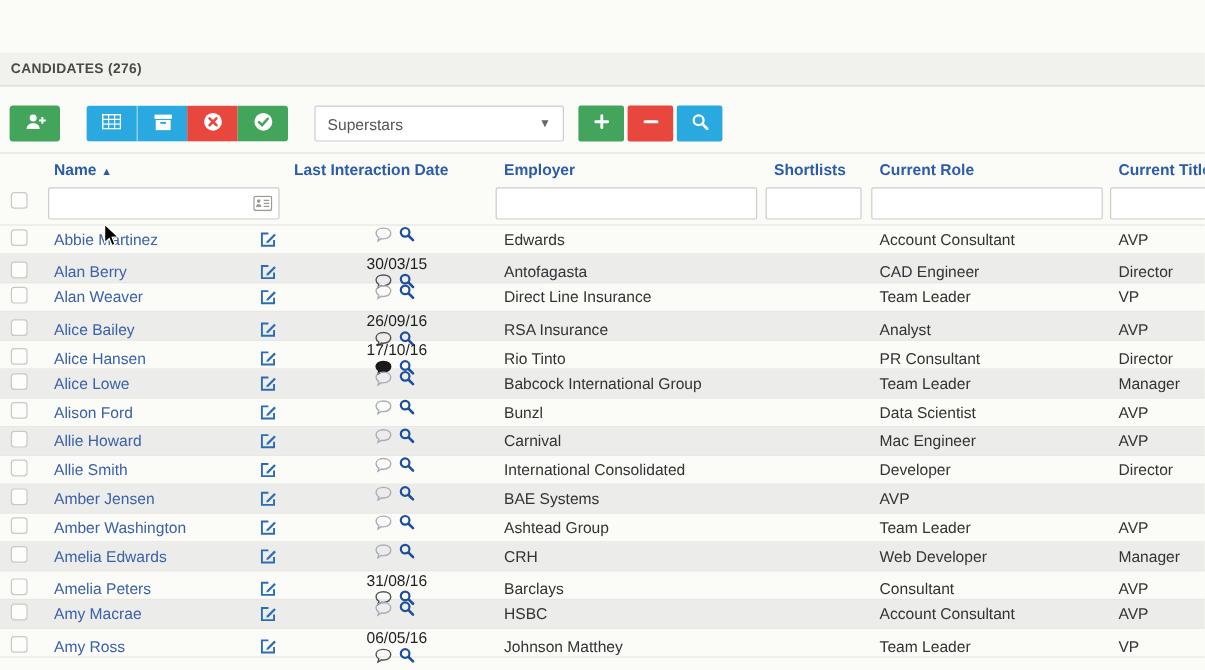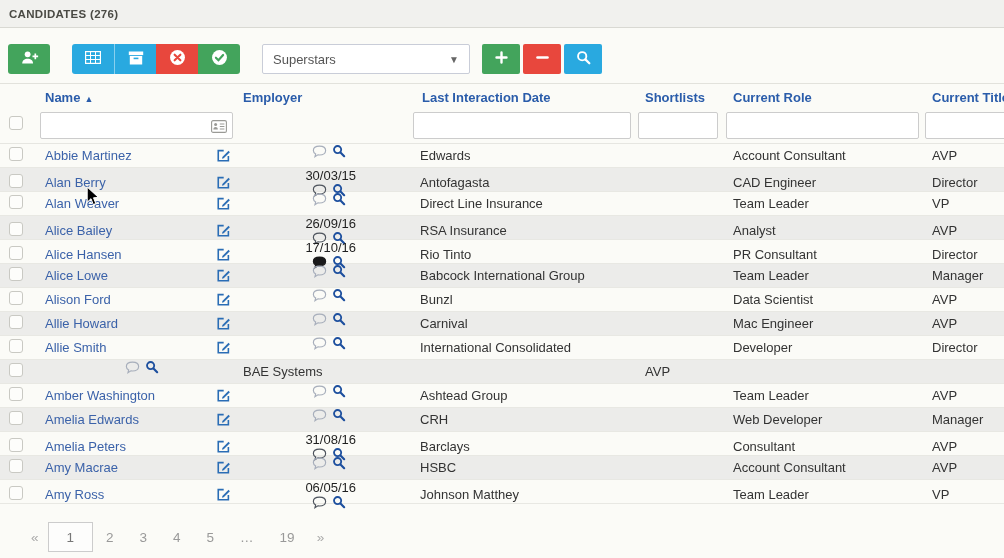--- a/index.html
+++ b/index.html
@@ -8,21 +8,21 @@
   }
   *{box-sizing:border-box;}
   html,body{margin:0;padding:0;}
   body{
     width:1004px;height:558px;overflow:hidden;position:relative;
     background:#fbfbf7;font-family:"Liberation Sans",sans-serif;
   }
   .topbar{
     height:28px;background:#f1f1ee;border-bottom:1px solid #d9d9d3;
     display:flex;align-items:center;padding-left:9px;
-    font-size:11.5px;font-weight:bold;color:#4a4a44;letter-spacing:.3px;
+    font-size:11.5px;font-weight:bold;color:#4a4a44;letter-spacing:.3px;margin-top:44px;
   }
   
   .toolbar{display:flex;align-items:center;margin:16px 0 0 8px;height:30px;}
   .btn{height:30px;display:flex;align-items:center;justify-content:center;border:none;cursor:pointer;padding:0;}
   .btn-add{width:42px;background:var(--green);border-radius:3px;}
   .btn-group{display:flex;margin-left:22px;border-radius:3px;overflow:hidden;}
   .btn-group .btn{width:42px;border-radius:0;}
   .seam{border-left:1px solid rgba(255,255,255,.45);}
   .bg-blue{background:var(--blue);} .bg-red{background:var(--red);} .bg-green{background:var(--green);}
   .dropdown{
@@ -158,22 +158,22 @@
     </button>
   </div>
 </div>
 
 <div class="table-wrap">
   <div class="grid-row hdr">
     <div></div>
     <div class="h h-name">
       <span>Name</span><span class="sort">▲</span>
     </div>
+    <div class="h h-date">Last Interaction Date</div>
     <div class="h h-emp">Employer</div>
-    <div class="h h-date">Last Interaction Date</div>
     <div class="h h-short">Shortlists</div>
     <div class="h h-role">Current Role</div>
     <div class="h h-title">Current Title</div>
   </div>
 
   <div class="grid-row filters">
     <div><span class="cb" style="display:inline-block"></span></div>
     <div class="name-flt-wrap">
       <input class="flt flt-name" value="" style="">
       <span class="vcard">
@@ -487,20 +487,29 @@
       </span>
     </div>
     <div class="cell-text">International Consolidated</div>
     <div class="cell-text"></div>
     <div class="cell-text">Developer</div>
     <div class="cell-text">Director</div>
   </div>
 
   <div class="grid-row row stripe">
     <div><span class="cb" style="display:inline-block"></span></div>
+    <div class="name-cell">
+      <a class="name" href="#">Amber Jensen</a>
+      <span class="icon-btn">
+        <svg width="15" height="15" viewBox="0 0 16 16">
+          <path d="M13.2 8.6 V13.6 H2.4 V2.8 H8.2" fill="none" stroke="#2a6db5" stroke-width="1.7"></path>
+          <path d="M6.8 9.6 L13.4 3 L14.8 4.4 L8.2 11 L6.4 11.4 Z" fill="#2a6db5"></path>
+        </svg>
+      </span>
+    </div>
     <div class="date-cell">
       <span class="date-text"></span>
       <span class="row-icons">
         <span class="icon-btn bubble bubble-light">
           <svg width="15" height="13" viewBox="0 0 16 14">
             <path d="M8 1.2 C4.1 1.2 1.4 3.1 1.4 5.8 C1.4 7.4 2.4 8.8 3.9 9.7 L3.1 12.6 L6.3 10.6 C6.8 10.75 7.4 10.8 8 10.8 C11.9 10.8 14.6 8.7 14.6 5.9 C14.6 3.1 11.9 1.2 8 1.2 Z" stroke-width="1.25"></path>
           </svg>
         </span>
         <span class="icon-btn">
           <svg width="14" height="14" viewBox="0 0 16 16">

